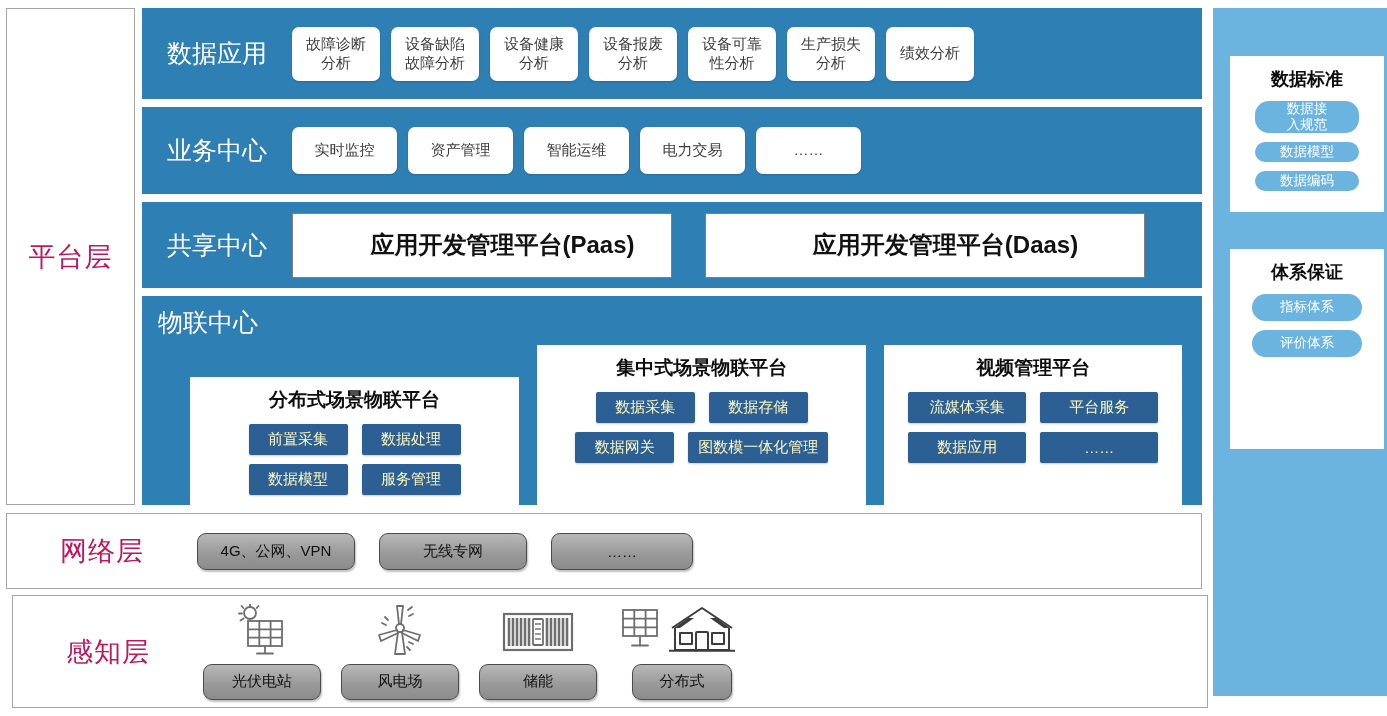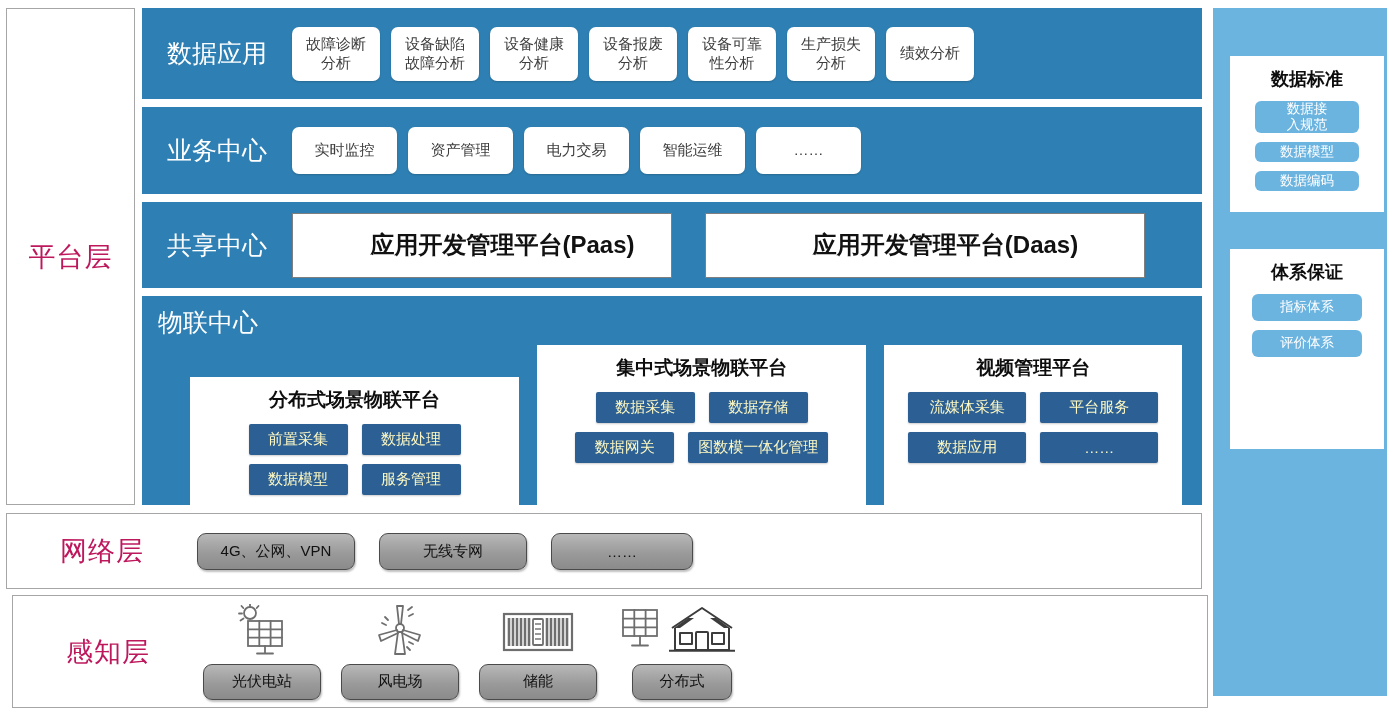--- a/index.html
+++ b/index.html
@@ -147,21 +147,21 @@
     display: flex; flex-direction: column; align-items: center;
   }
   #side-card-0 { height: 156px; }
   #side-card-1 { height: 200px; margin-top: 37px; }
   .side-card-title {
     font-size: 18px; font-weight: bold; color: #0d0d0d;
     margin-bottom: 10px; white-space: nowrap;
   }
   .side-btn {
     background: #6cb4e0;
-    border-radius: 6px;
+    border-radius: 14px;
     color: #ffffff;
     font-size: 13.5px;
     line-height: 1.2;
     width: 104px;
     display: flex; align-items: center; justify-content: center;
     text-align: center;
     white-space: pre-line;
     margin-bottom: 9px;
     box-sizing: border-box;
   }
@@ -235,22 +235,22 @@
 分析</div>
         <div class="white-chip">绩效分析</div>
       </div>
     </div>
 
     <div class="band" id="band-biz">
       <div class="band-title">业务中心</div>
       <div class="chip-row">
         <div class="white-chip">实时监控</div>
         <div class="white-chip">资产管理</div>
+        <div class="white-chip">智能运维</div>
         <div class="white-chip">电力交易</div>
-        <div class="white-chip">智能运维</div>
         <div class="white-chip">……</div>
       </div>
     </div>
 
     <div class="band" id="band-share">
       <div class="band-title">共享中心</div>
       <div class="chip-row">
         <div class="big-plat" id="plat-paas">应用开发管理平台(Paas)</div>
         <div class="big-plat" id="plat-daas">应用开发管理平台(Daas)</div>
       </div>

